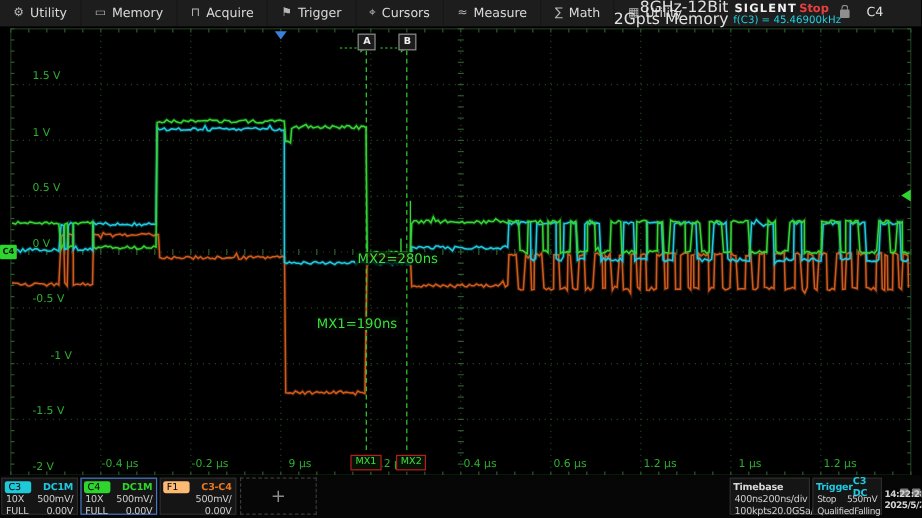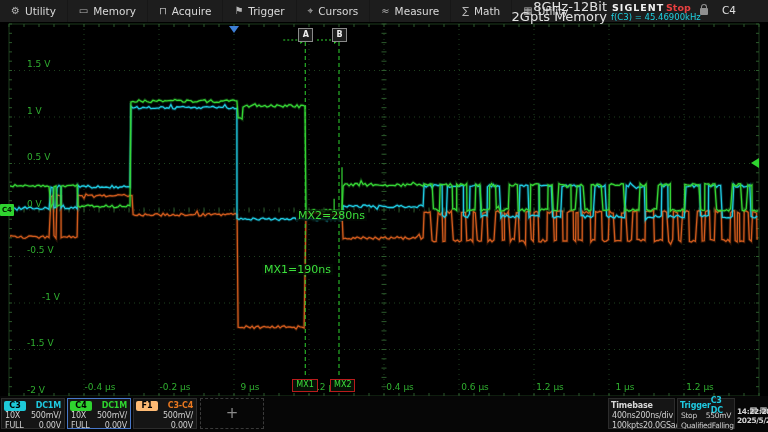--- a/index.html
+++ b/index.html
@@ -37,22 +37,22 @@
               border-top:5px solid transparent;border-bottom:5px solid transparent;border-right:8px solid #2fd42f;}
   #ch-marker{position:absolute;left:0;top:204px;width:14px;height:12px;z-index:4;background:#2fd42f;
              color:#032003;font-size:7px;font-weight:bold;text-align:center;line-height:12px;border-radius:1px;}
   
   #bottombar{position:absolute;left:0;top:396px;width:768px;height:36px;background:#060606;z-index:6;}
   .bbox{position:absolute;top:2px;height:31px;background:#151515;border:1px solid #2c2c2c;box-sizing:border-box;}
   .bbox.sel{border-color:#4877c8;}
   .bhead{display:flex;justify-content:space-between;align-items:center;height:11px;padding:1px 3px 0 2px;}
   .brow{display:flex;justify-content:space-between;height:10px;line-height:10px;padding:0 3px;
         color:#cfcfcf;font-size:8px;letter-spacing:-0.2px;text-align:center;}
-  .chip{display:inline-block;min-width:16px;padding:0 3px;border-radius:2px;color:#000;font-weight:bold;
-        font-size:8px;line-height:10px;text-align:center;}
+  .chip{display:inline-block;min-width:16px;padding:0 3px;border-radius:2px;color:#000;font-weight:normal;
+        font-size:8px;line-height:10px;text-align:left;}
   .hdr-txt{font-size:8px;font-weight:bold;line-height:10px;letter-spacing:-0.2px;}
   .c3t{color:#1fc9e0;} .c4t{color:#2fd42f;} .f1t{color:#e87820;} .wt{color:#d8d8d8;}
   #addbox{position:absolute;left:200px;top:2px;width:64px;height:31px;border:1px dashed #3a3a3a;
           box-sizing:border-box;color:#8a8a8a;font-size:15px;text-align:center;line-height:29px;}
   .dticon{display:inline-block;width:7px;height:6px;background:#7a7a7a;border-radius:1px;margin-left:3px;}
   .dtxt{color:#d5d5d5;font-size:7.5px;line-height:9px;text-align:right;letter-spacing:-0.4px;padding-right:2px;}
 </style>
 </head>
 <body>
 

